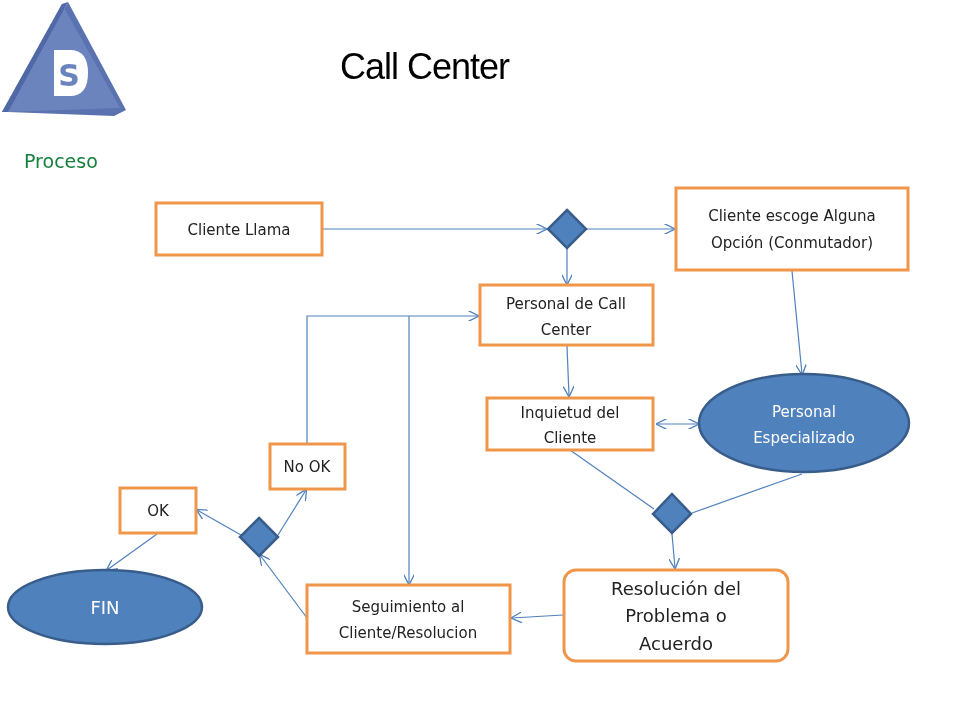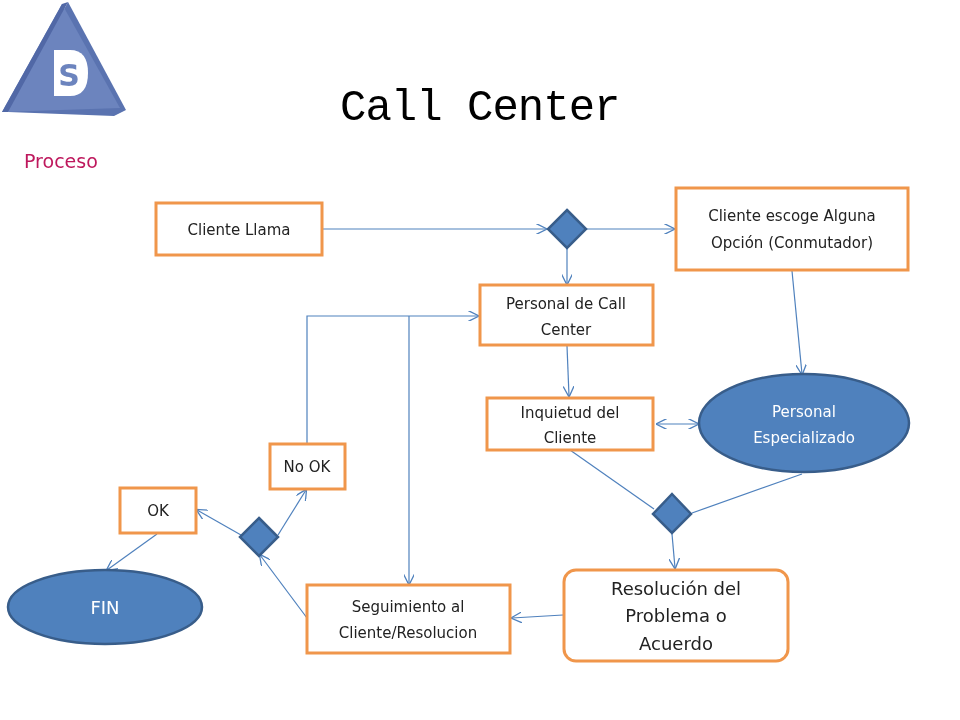--- a/index.html
+++ b/index.html
@@ -1,21 +1,21 @@
 <!DOCTYPE html>
 <html><head>
 <meta charset="utf-8">
 <style>
   html, body { margin: 0; padding: 0; background: #ffffff; }
   body { width: 960px; height: 720px; position: relative; overflow: hidden;
          font-family: "Liberation Sans", "DejaVu Sans", sans-serif; }
   #canvas { position: absolute; left: 0; top: 0; }
-  .title { position: absolute; left: 340px; top: 46px; font-size: 44px; color: #000;
-           font-family: Liberation Mono, monospace; letter-spacing: -1px; margin-top: 37px; }
-  .subtitle { position: absolute; left: 24px; top: 150px; font-size: 19px; color: #be185d;
+  .title { position: absolute; left: 340px; top: 46px; font-size: 36px; color: #000;
+           font-family: Liberation Sans, sans-serif; letter-spacing: -1px; }
+  .subtitle { position: absolute; left: 24px; top: 150px; font-size: 19px; color: #15803d;
               font-family: "DejaVu Sans", sans-serif; }
   .box-text { font-family: "DejaVu Sans", sans-serif; fill: #222; }
   .ell-text { font-family: "DejaVu Sans", sans-serif; fill: #ffffff; }
 </style>
 </head>
 <body>
 
 <div class="title">Call Center</div>
 <div class="subtitle">Proceso</div>
 

